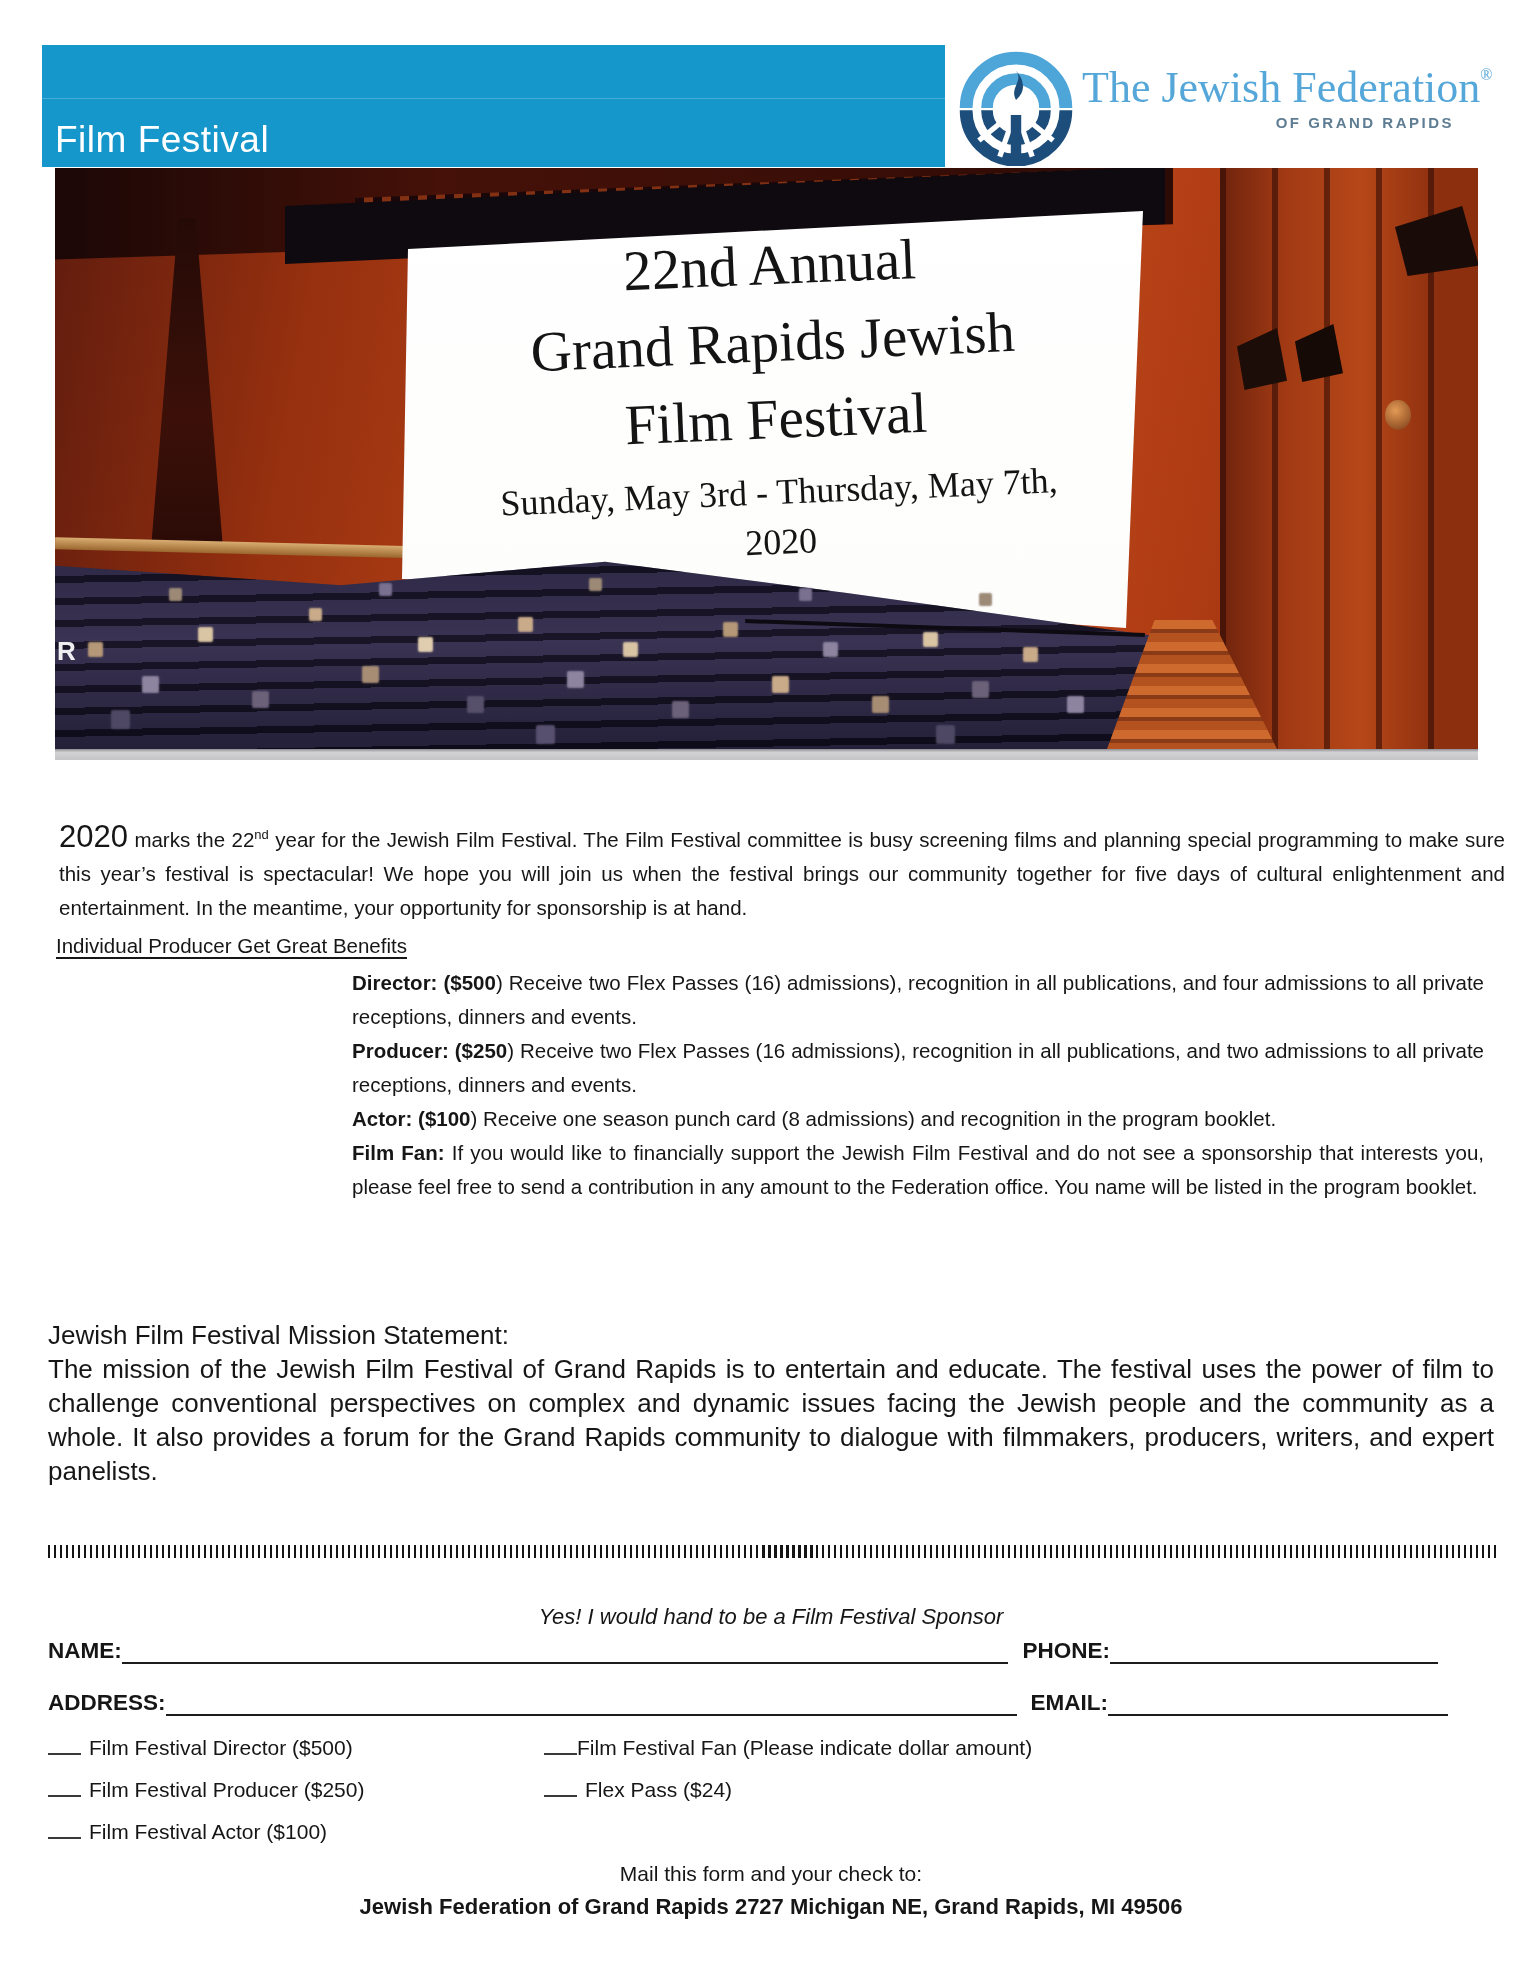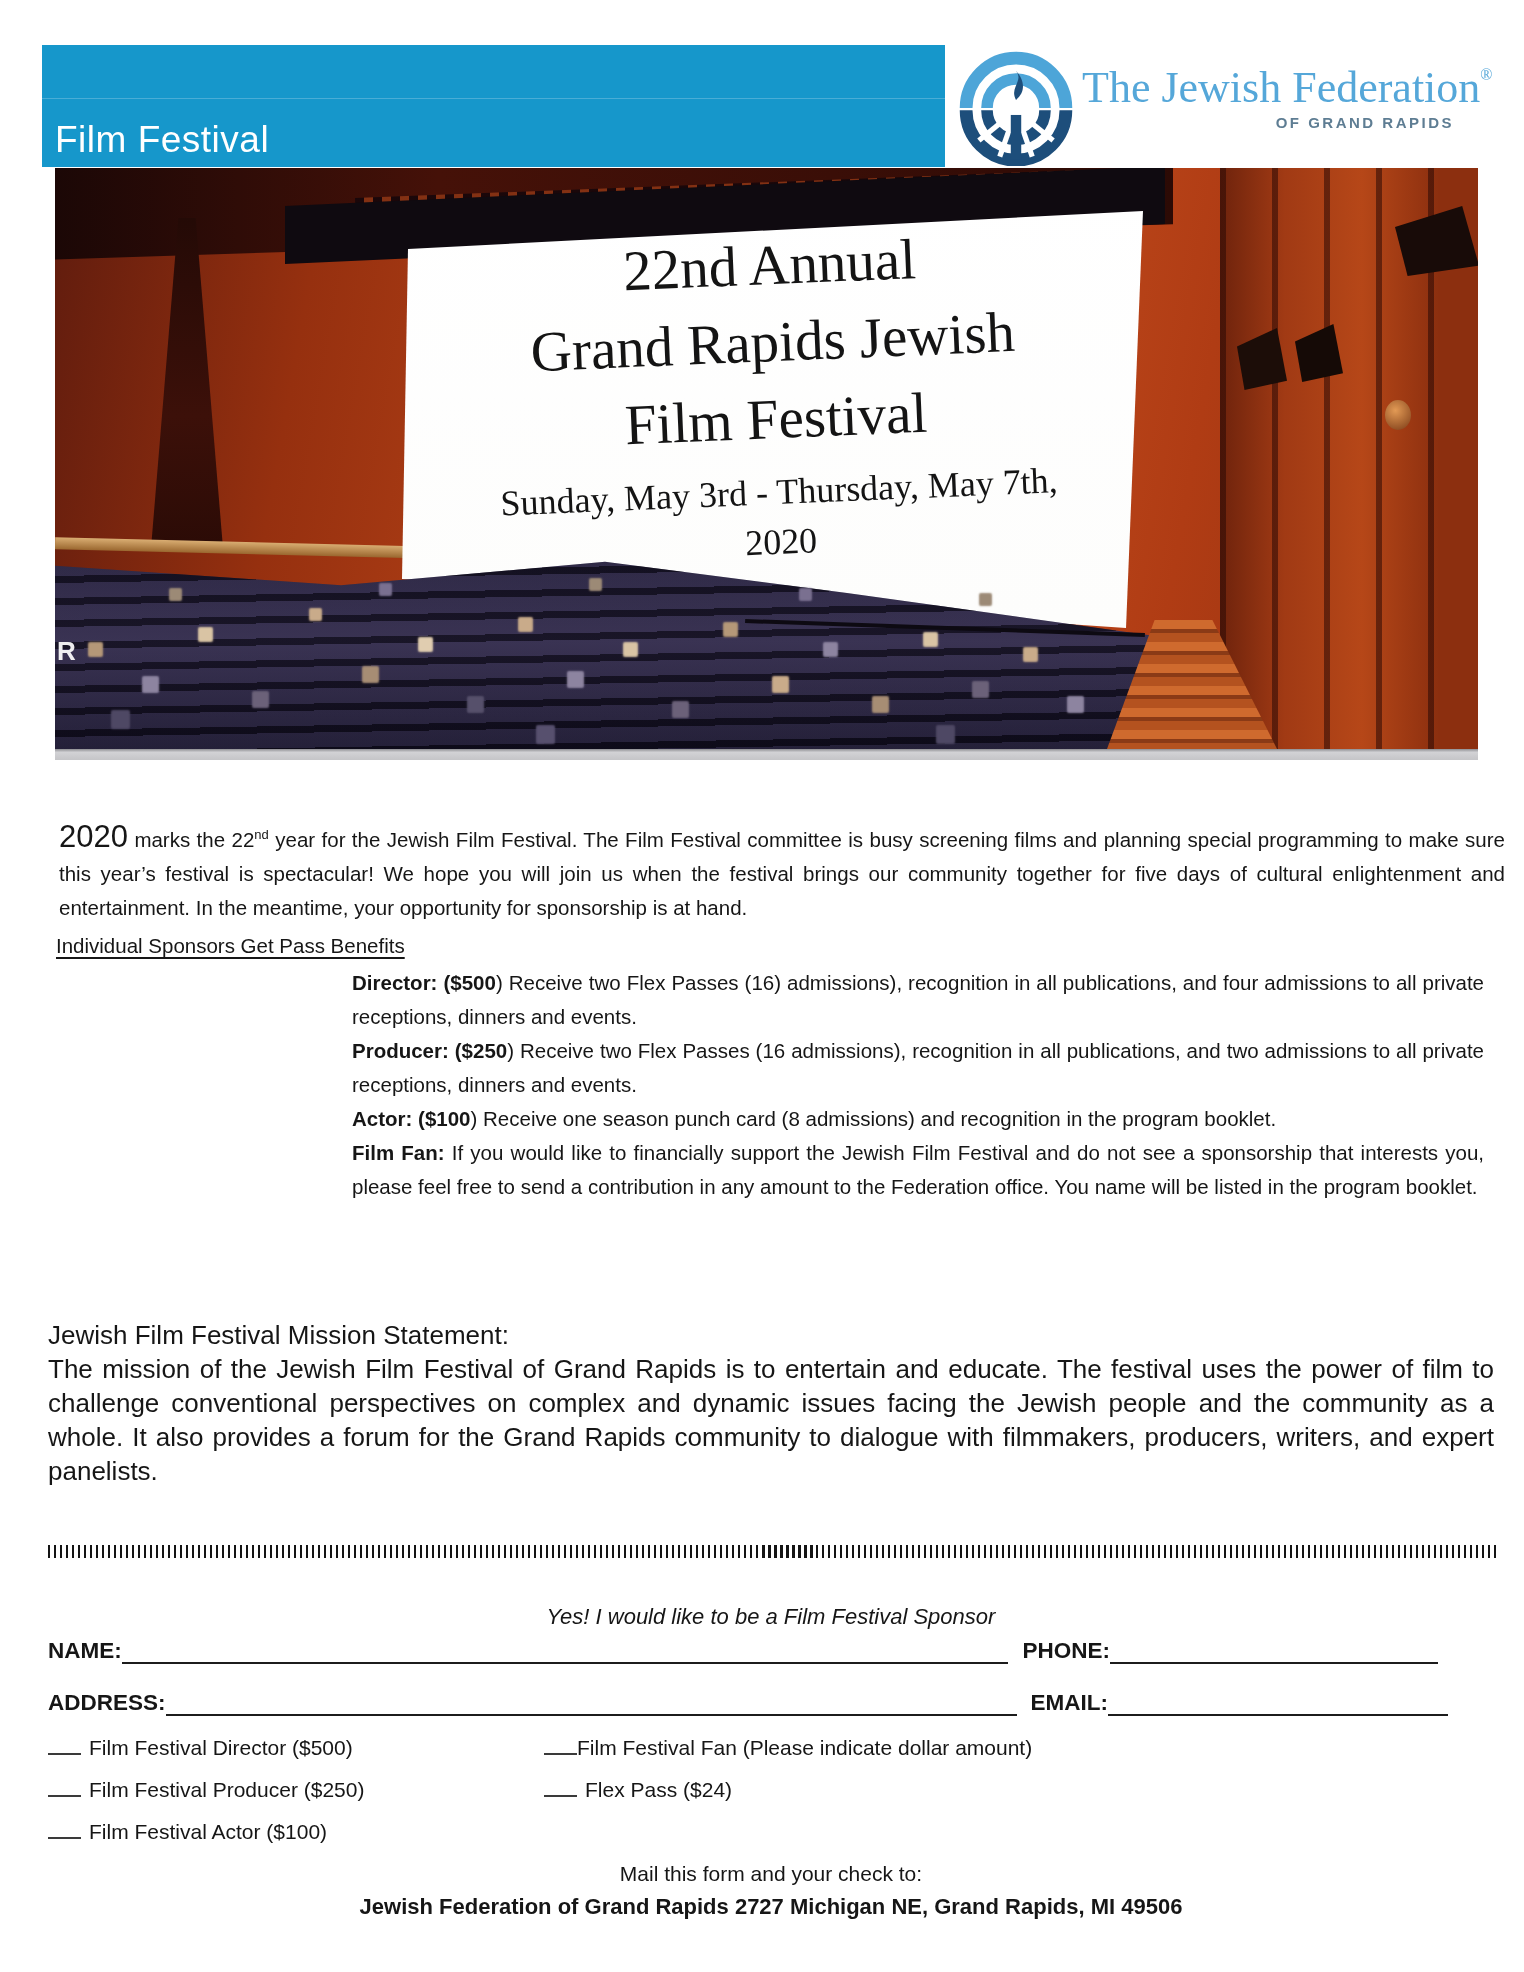--- a/index.html
+++ b/index.html
@@ -160,36 +160,36 @@
     <div class="ph-audience"></div>
     <div class="ph-heads"></div>
     <div class="ph-rail"></div>
     <div class="ph-stairs"></div>
     <div class="ph-r">R</div>
   </div>
   <div class="photo-strip"></div>
 
   <p class="intro"><span class="intro-lead">2020</span><span> marks the 22</span><span class="sup">nd</span><span> year for the Jewish Film Festival. The Film Festival committee is busy screening films and planning special programming to make sure this year’s festival is spectacular! We hope you will join us when the festival brings our community together for five days of cultural enlightenment and entertainment. In the meantime, your opportunity for sponsorship is at hand.</span></p>
 
-  <div class="benefits-heading">Individual Sponsors Get Pass Benefits</div>
+  <div class="benefits-heading">Individual Producer Get Great Benefits</div>
   <div class="benefits">
     <p><b>Director: ($500</b><span>) Receive two Flex Passes (16) admissions), recognition in all publications, and four admissions to all private receptions, dinners and events.</span></p>
     <p><b>Producer: ($250</b><span>) Receive two Flex Passes (16 admissions), recognition in all publications, and two admissions to all private receptions, dinners and events.</span></p>
     <p><b>Actor: ($100</b><span>) Receive one season punch card (8 admissions) and recognition in the program booklet.</span></p>
     <p><b>Film Fan:</b><span> If you would like to financially support the Jewish Film Festival and do not see a sponsorship that interests you, please feel free to send a contribution in any amount to the Federation office. You name will be listed in the program booklet.</span></p>
   </div>
 
   <div class="mission">
     <div>Jewish Film Festival Mission Statement:</div>
     <p class="mission-body">The mission of the Jewish Film Festival of Grand Rapids is to entertain and educate. The festival uses the power of film to challenge conventional perspectives on complex and dynamic issues facing the Jewish people and the community as a whole. It also provides a forum for the Grand Rapids community to dialogue with filmmakers, producers, writers, and expert panelists.</p>
   </div>
 
   <div class="separator"></div>
 
-  <div class="form-headline">Yes! I would like to be a Film Festival Sponsor</div>
+  <div class="form-headline">Yes! I would hand to be a Film Festival Sponsor</div>
 
   <div class="form-row row-addr">
     <span class="f-label">ADDRESS:</span>
     <span class="fill-line"></span>
     <span class="f-label second">EMAIL:</span>
     <span class="fill-line fixed-email"></span>
   </div>
 
   <div class="form-row row-name">
     <span class="f-label">NAME:</span>

